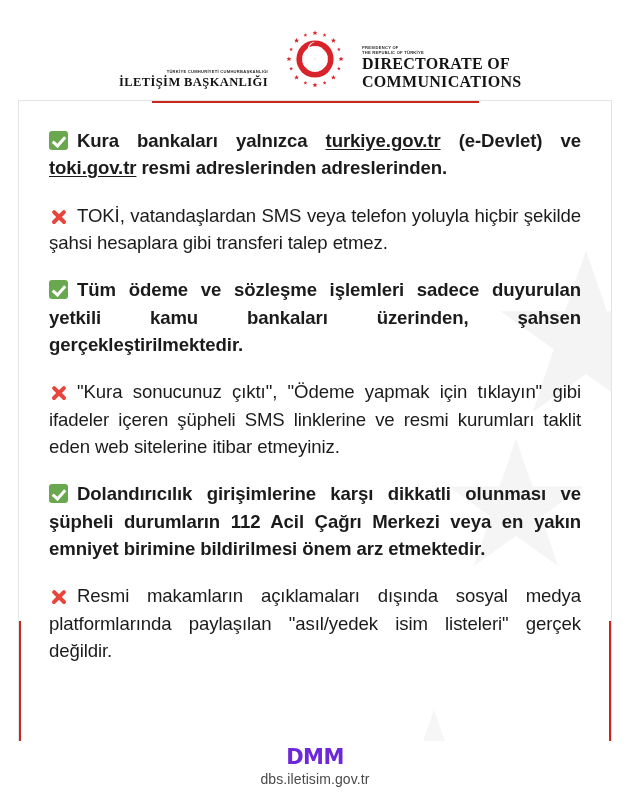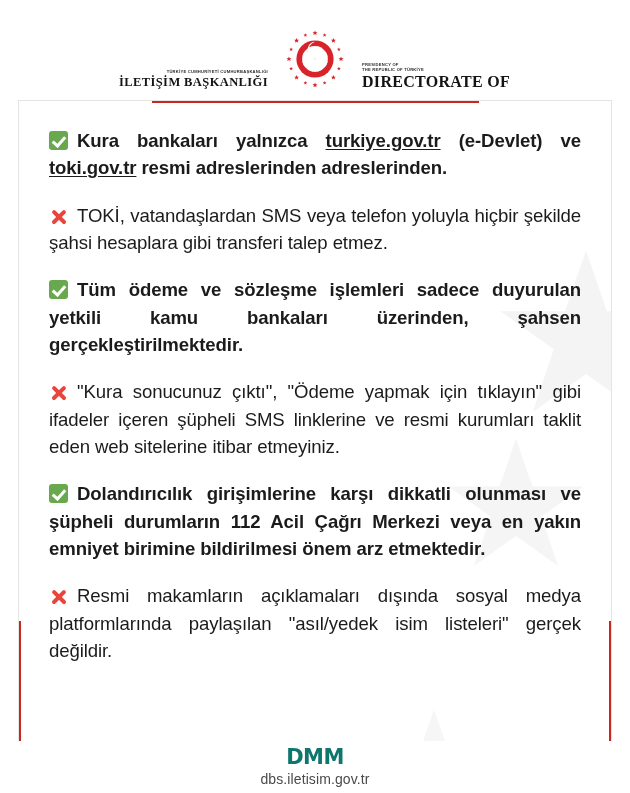--- a/index.html
+++ b/index.html
@@ -185,21 +185,21 @@
     align-items: center;
     justify-content: center;
     background: #ffffff;
     z-index: 8;
   }
   .footer-logo {
     font-family: "DejaVu Sans", sans-serif;
     font-weight: 700;
     font-size: 21px;
     letter-spacing: -0.5px;
-    color: #0f766e;
+    color: #6d28d9;
     line-height: 1;
   }
   .footer-url {
     font-size: 14px;
     color: #4a4a4a;
     letter-spacing: 0.1px;
     margin-top: 3px;
   }
 </style>
 </head>
@@ -286,20 +286,21 @@
             <polygon points="0,-3 0.9,-0.9 3,-0.9 1.3,0.5 2,2.6 0,1.3 -2,2.6 -1.3,0.5 -3,-0.9 -0.9,-0.9"></polygon>
           </g>
       </g>
     </svg>
   </div>
 
   <div class="hdr-right">
     <div class="micro">PRESIDENCY OF</div>
     <div class="micro">THE REPUBLIC OF TÜRKİYE</div>
     <div class="main">DIRECTORATE OF</div>
+    <div class="main">COMMUNICATIONS</div>
   </div>
 </div>
 
 <div class="card">
 
   <div class="accent accent-top"></div>
   <div class="accent accent-left"></div>
   <div class="accent accent-right"></div>
   <div class="accent accent-bot-l"></div>
   <div class="accent accent-bot-r"></div>

